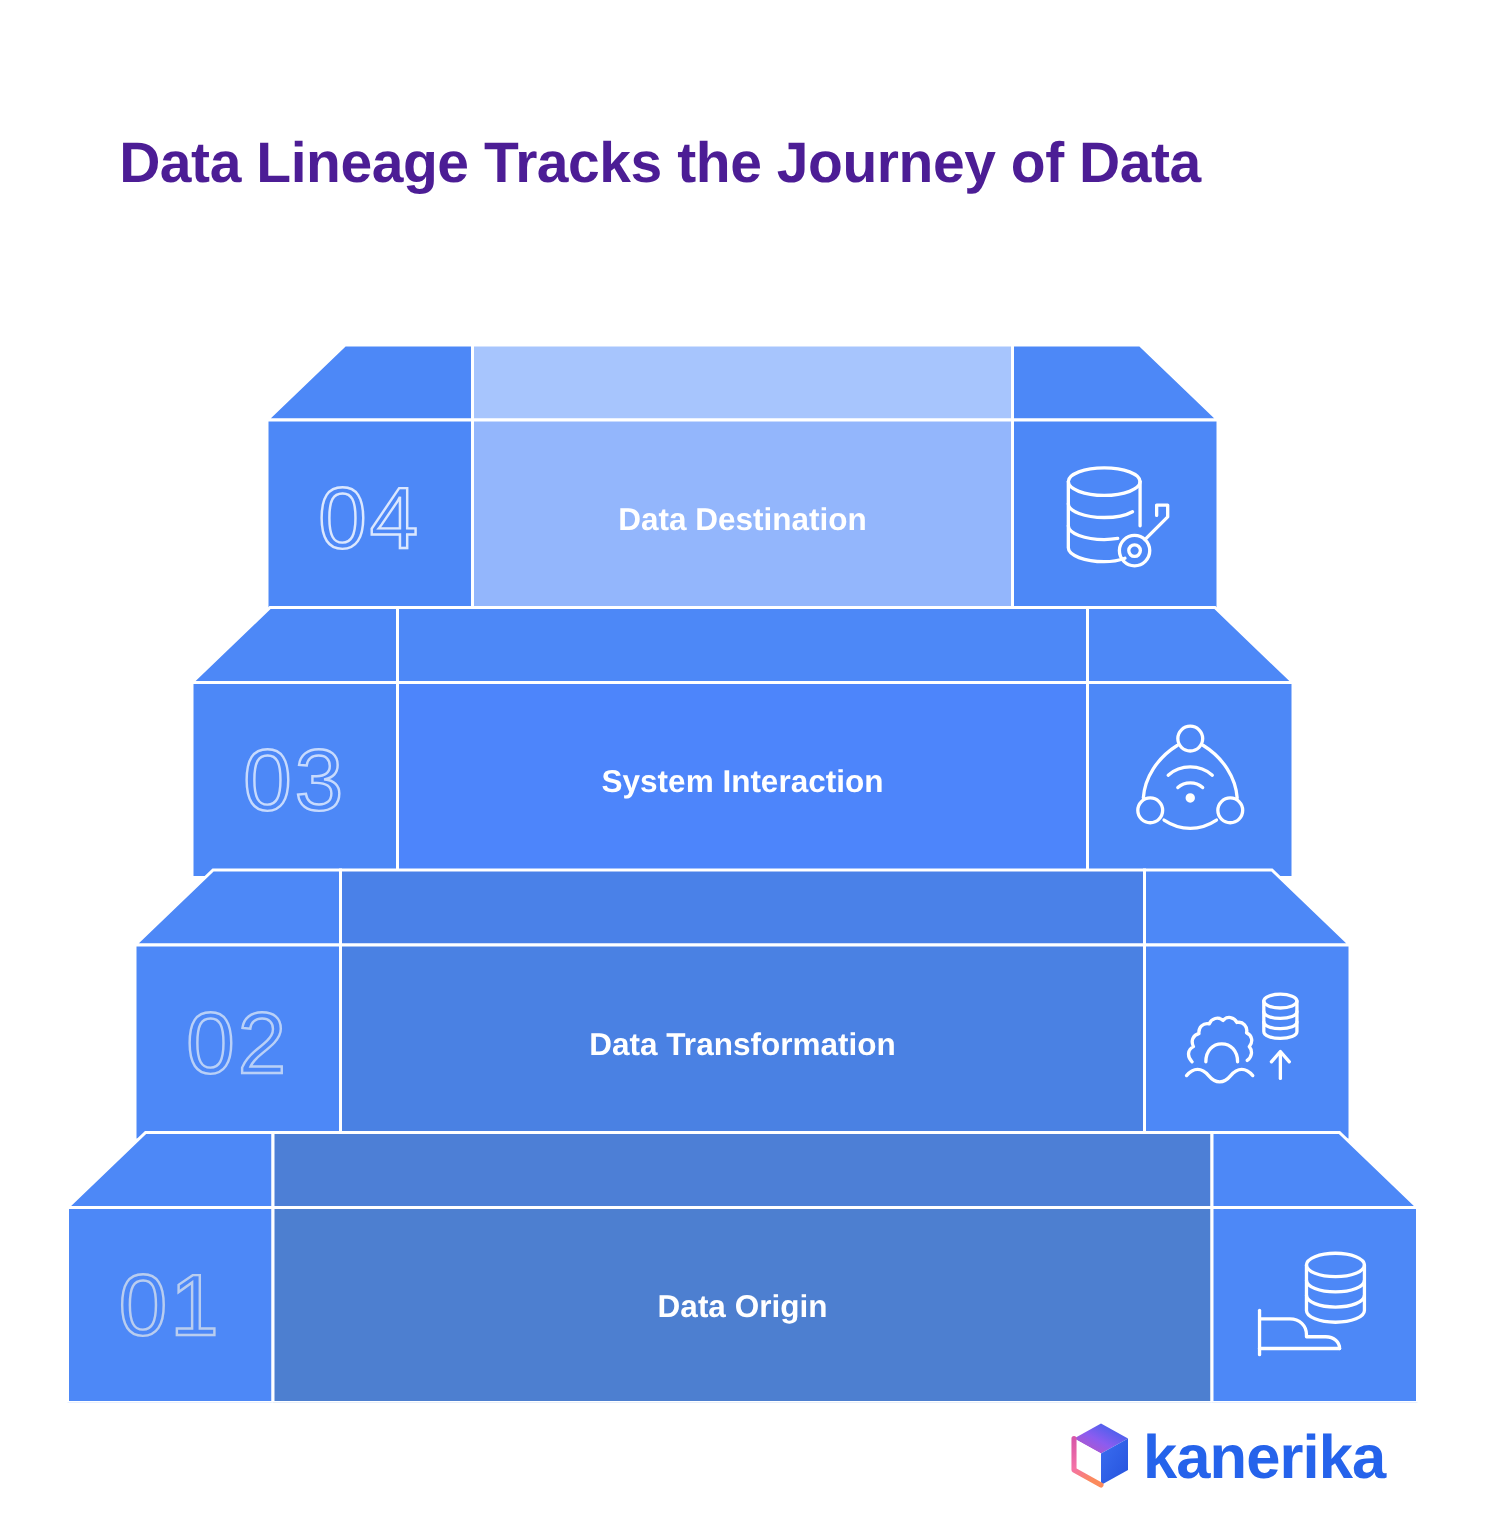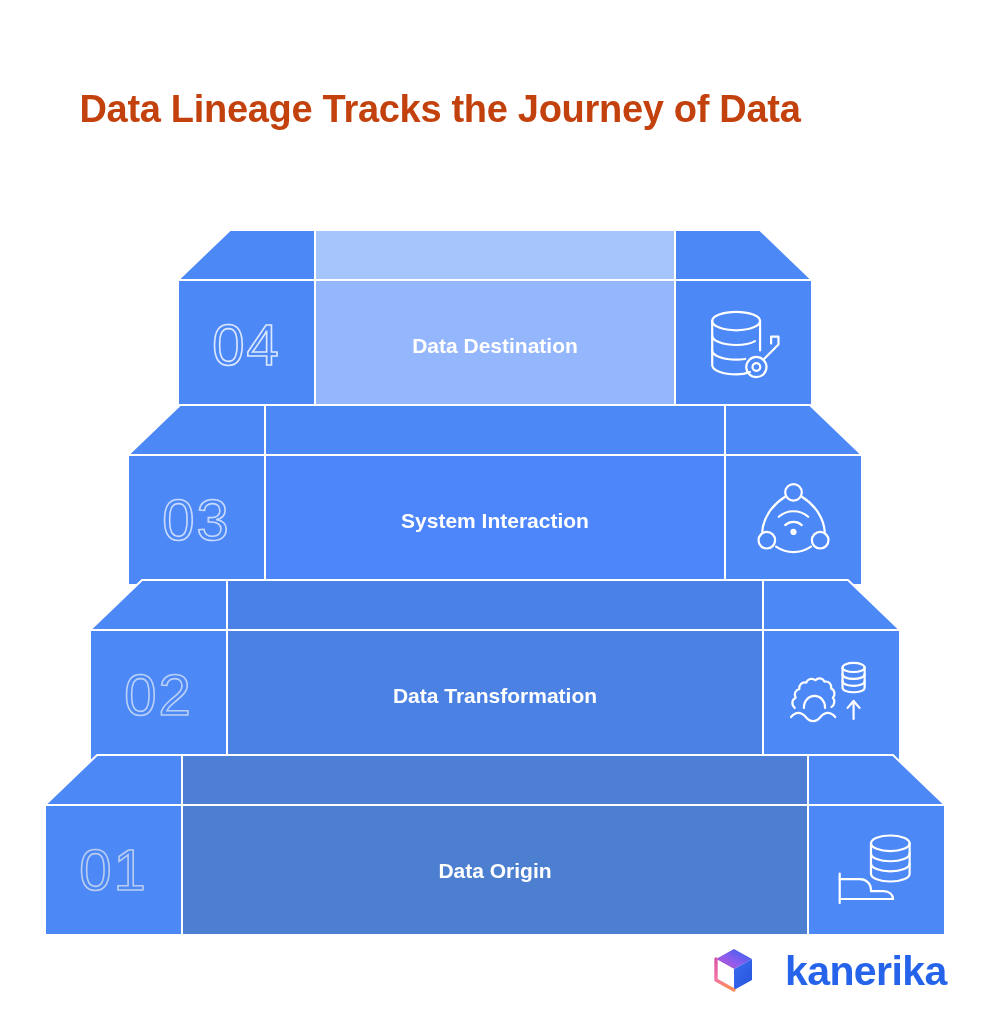--- a/index.html
+++ b/index.html
@@ -16,21 +16,21 @@
   }
 
   #page-title {
     position: absolute;
     top: 88px;
     left: 0;
     width: 880px;
     text-align: center;
     font-size: 38px;
     font-weight: bold;
-    color: #c2410c;
+    color: #4c1d95;
     letter-spacing: -0.3px;
     font-family: "Liberation Sans", sans-serif;
   }
 
   #staircase {
     position: absolute;
     top: 225px;
     left: 0;
     width: 990px;
     height: 710px;
@@ -42,21 +42,21 @@
     font-weight: 300;
     letter-spacing: 2px;
   }
 
   #brand {
     position: absolute;
     left: 712px;
     top: 947px;
     display: flex;
     align-items: center;
-    gap: 29px;
+    gap: 6px;
   }
   #brand-text {
     font-family: "Liberation Sans", sans-serif;
     font-size: 41px;
     font-weight: bold;
     color: #2563eb;
     letter-spacing: -0.6px;
     line-height: 1;
     position: relative;
     top: 1px;

